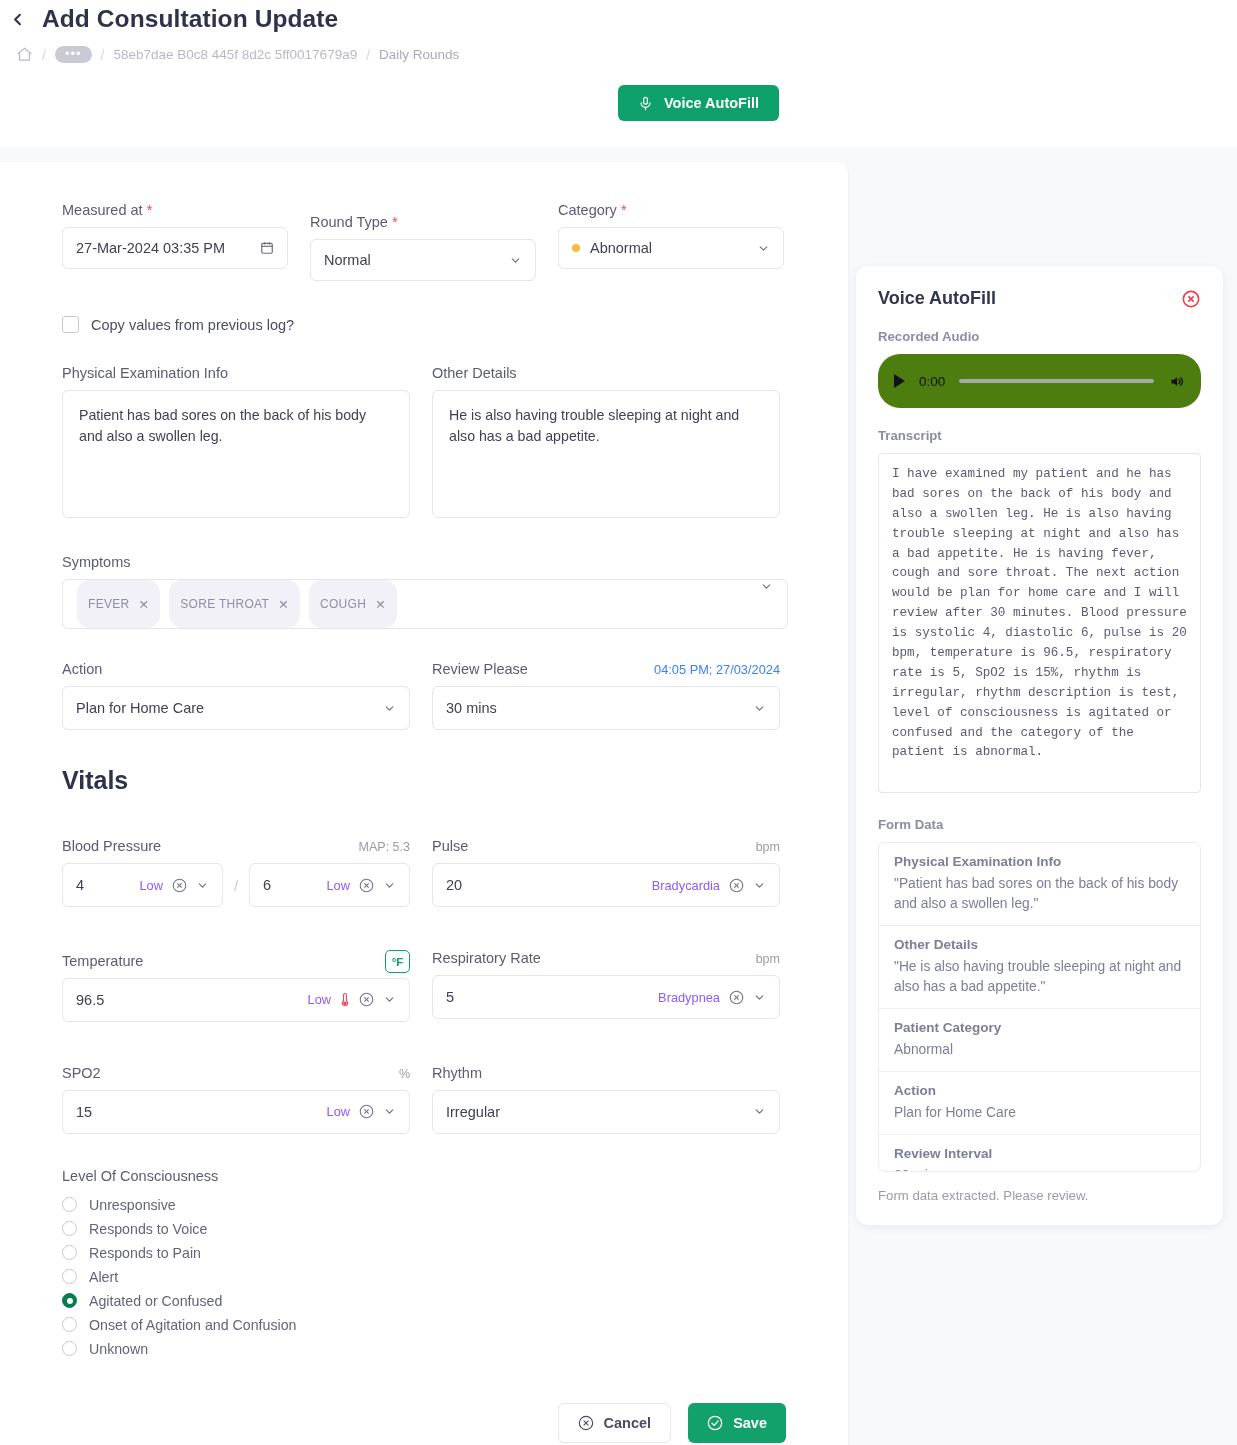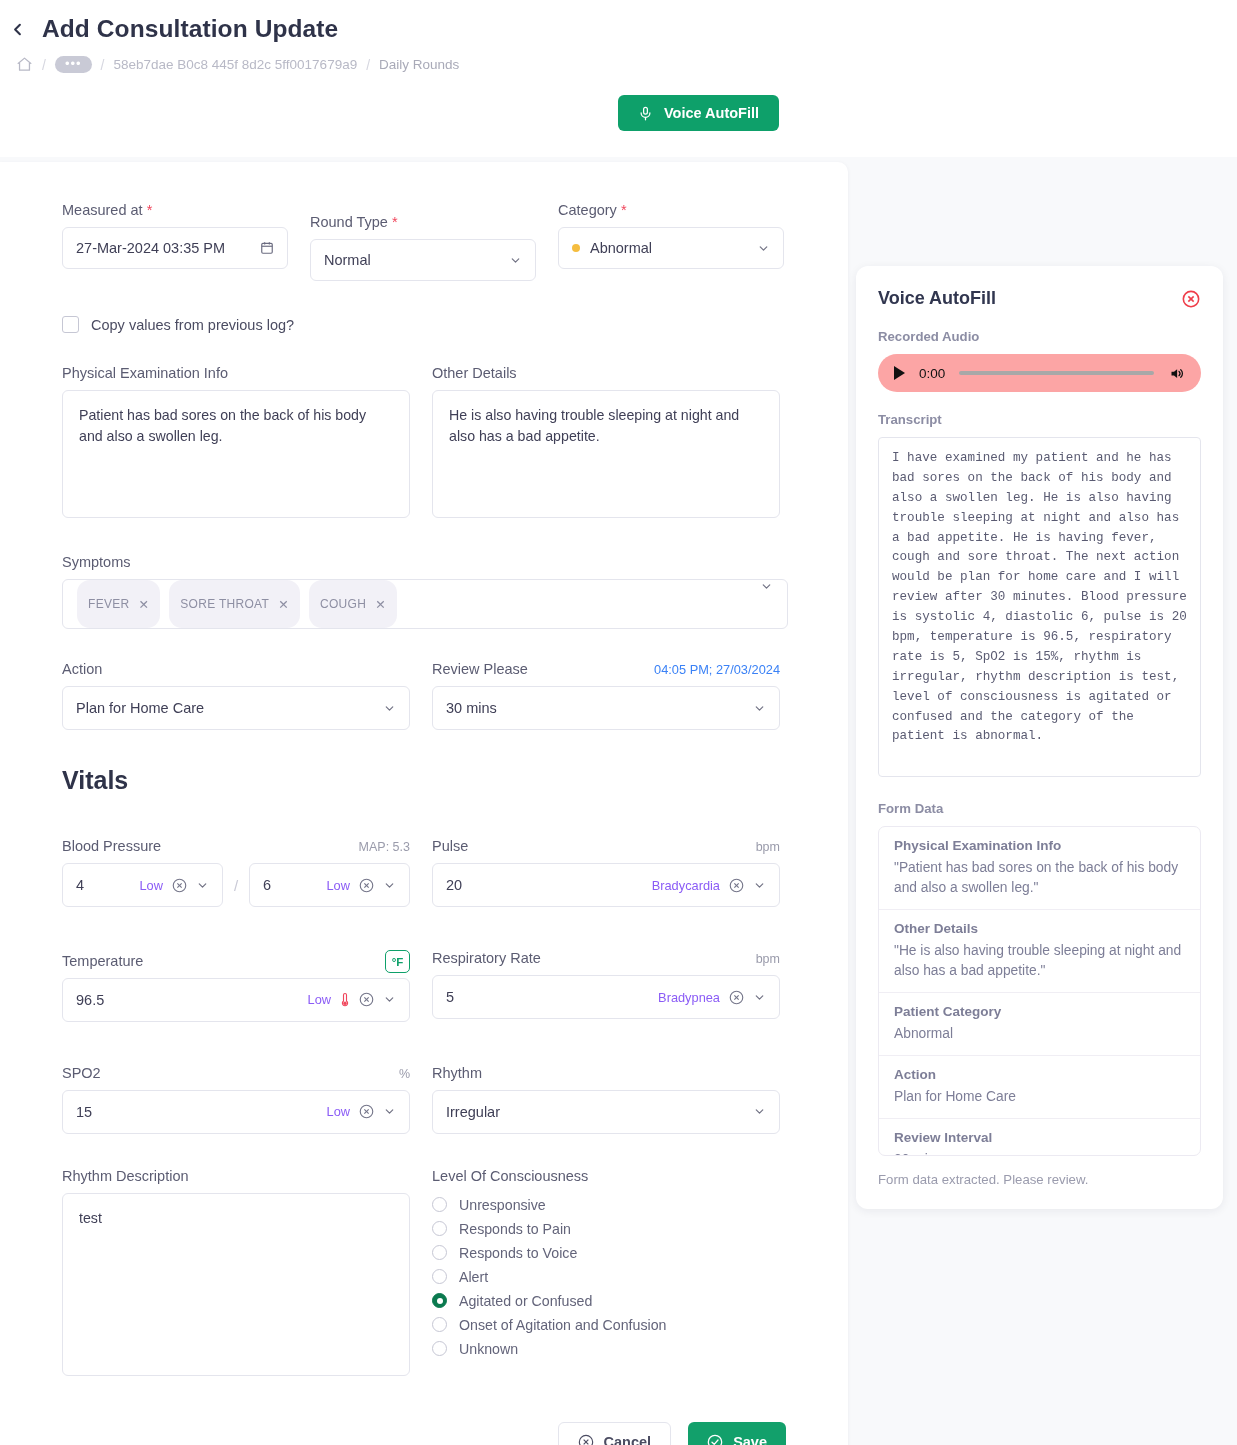--- a/index.html
+++ b/index.html
@@ -6,21 +6,21 @@
   html, body {
     width: 1237px; height: 1445px;
     font-family: "Liberation Sans", sans-serif;
     background: #f8f9fb;
     color: #3f3f56;
     overflow: hidden;
   }
   .page { position: relative; width: 1237px; height: 1445px; }
 
   
-  .header { padding: 14px 0 0 0; background: #ffffff; }
+  .header { padding: 4px 0 0 0; background: #ffffff; }
   .title-row { display: flex; align-items: center; gap: 14px; padding-left: 6px; }
   .back-chevron {
     width: 22px; height: 30px; display: flex; align-items: center; justify-content: center;
     color: #2f3349; cursor: pointer;
   }
   .back-chevron svg { display: block; }
   .page-title { font-size: 24.5px; font-weight: 700; color: #2f3349; letter-spacing: .1px; }
 
   .breadcrumb {
     display: flex; align-items: center; gap: 9px;
@@ -159,21 +159,21 @@
   .side-panel {
     position: absolute; left: 856px; top: 266px; width: 367px;
     background: #ffffff; border-radius: 12px; padding: 22px 22px 22px 22px;
     box-shadow: 0 2px 10px rgba(30,30,60,.07);
   }
   .sp-head { display: flex; align-items: center; justify-content: space-between; }
   .sp-title { font-size: 18px; font-weight: 700; color: #31364f; }
   .close-x { width: 20px; height: 20px; color: #ef3e4a; cursor: pointer; }
   .sp-lbl { font-size: 13.2px; font-weight: 700; color: #8c8da4; margin: 20px 0 10px; }
   .audio-bar {
-    background: #fca5a5; border-radius: 22px; height: 38px; display: flex; align-items: center;
+    background: #4d7c0f; border-radius: 22px; height: 54px; display: flex; align-items: center;
     padding: 0 16px; gap: 14px;
   }
   .play-tri { width: 0; height: 0; border-left: 11px solid #121212; border-top: 7px solid transparent; border-bottom: 7px solid transparent; cursor:pointer;}
   .audio-time { font-size: 13.5px; color: #111; font-family: "Liberation Sans", sans-serif; }
   .audio-track { flex: 1; height: 4px; background: #a8a8a8; border-radius: 2px; cursor: pointer; }
   .spk { width: 17px; height: 15px; color: #111; cursor: pointer; }
 
   .transcript {
     width: 100%; height: 340px; border: 1px solid #e4e5ed; border-radius: 4px;
     padding: 11px 13px; font-family: "Liberation Mono", monospace; font-size: 12.6px;
@@ -456,37 +456,33 @@
         <div class="ctrl v-ctrl">
           <span class="num">Irregular</span>
           <svg class="chev" viewBox="0 0 24 24" fill="none" stroke="currentColor" stroke-width="2.2" stroke-linecap="round" stroke-linejoin="round">
               <polyline points="6 9 12 15 18 9"></polyline>
             </svg>
         </div>
       </div>
     </div>
 
     <div class="last-row">
-      <div class="rd-col">
-        <label class="lbl">Rhythm Description</label>
-        <textarea class="ta rd-ta" style="">test</textarea>
-      </div>
       <div class="loc-col">
         <label class="lbl">Level Of Consciousness</label>
         <div class="radio-item">
             <span class="radio"></span>
             <span>Unresponsive</span>
           </div>
         <div class="radio-item">
             <span class="radio"></span>
+            <span>Responds to Voice</span>
+          </div>
+        <div class="radio-item">
+            <span class="radio"></span>
             <span>Responds to Pain</span>
-          </div>
-        <div class="radio-item">
-            <span class="radio"></span>
-            <span>Responds to Voice</span>
           </div>
         <div class="radio-item">
             <span class="radio"></span>
             <span>Alert</span>
           </div>
         <div class="radio-item">
             <span class="radio on"></span>
             <span>Agitated or Confused</span>
           </div>
         <div class="radio-item">

